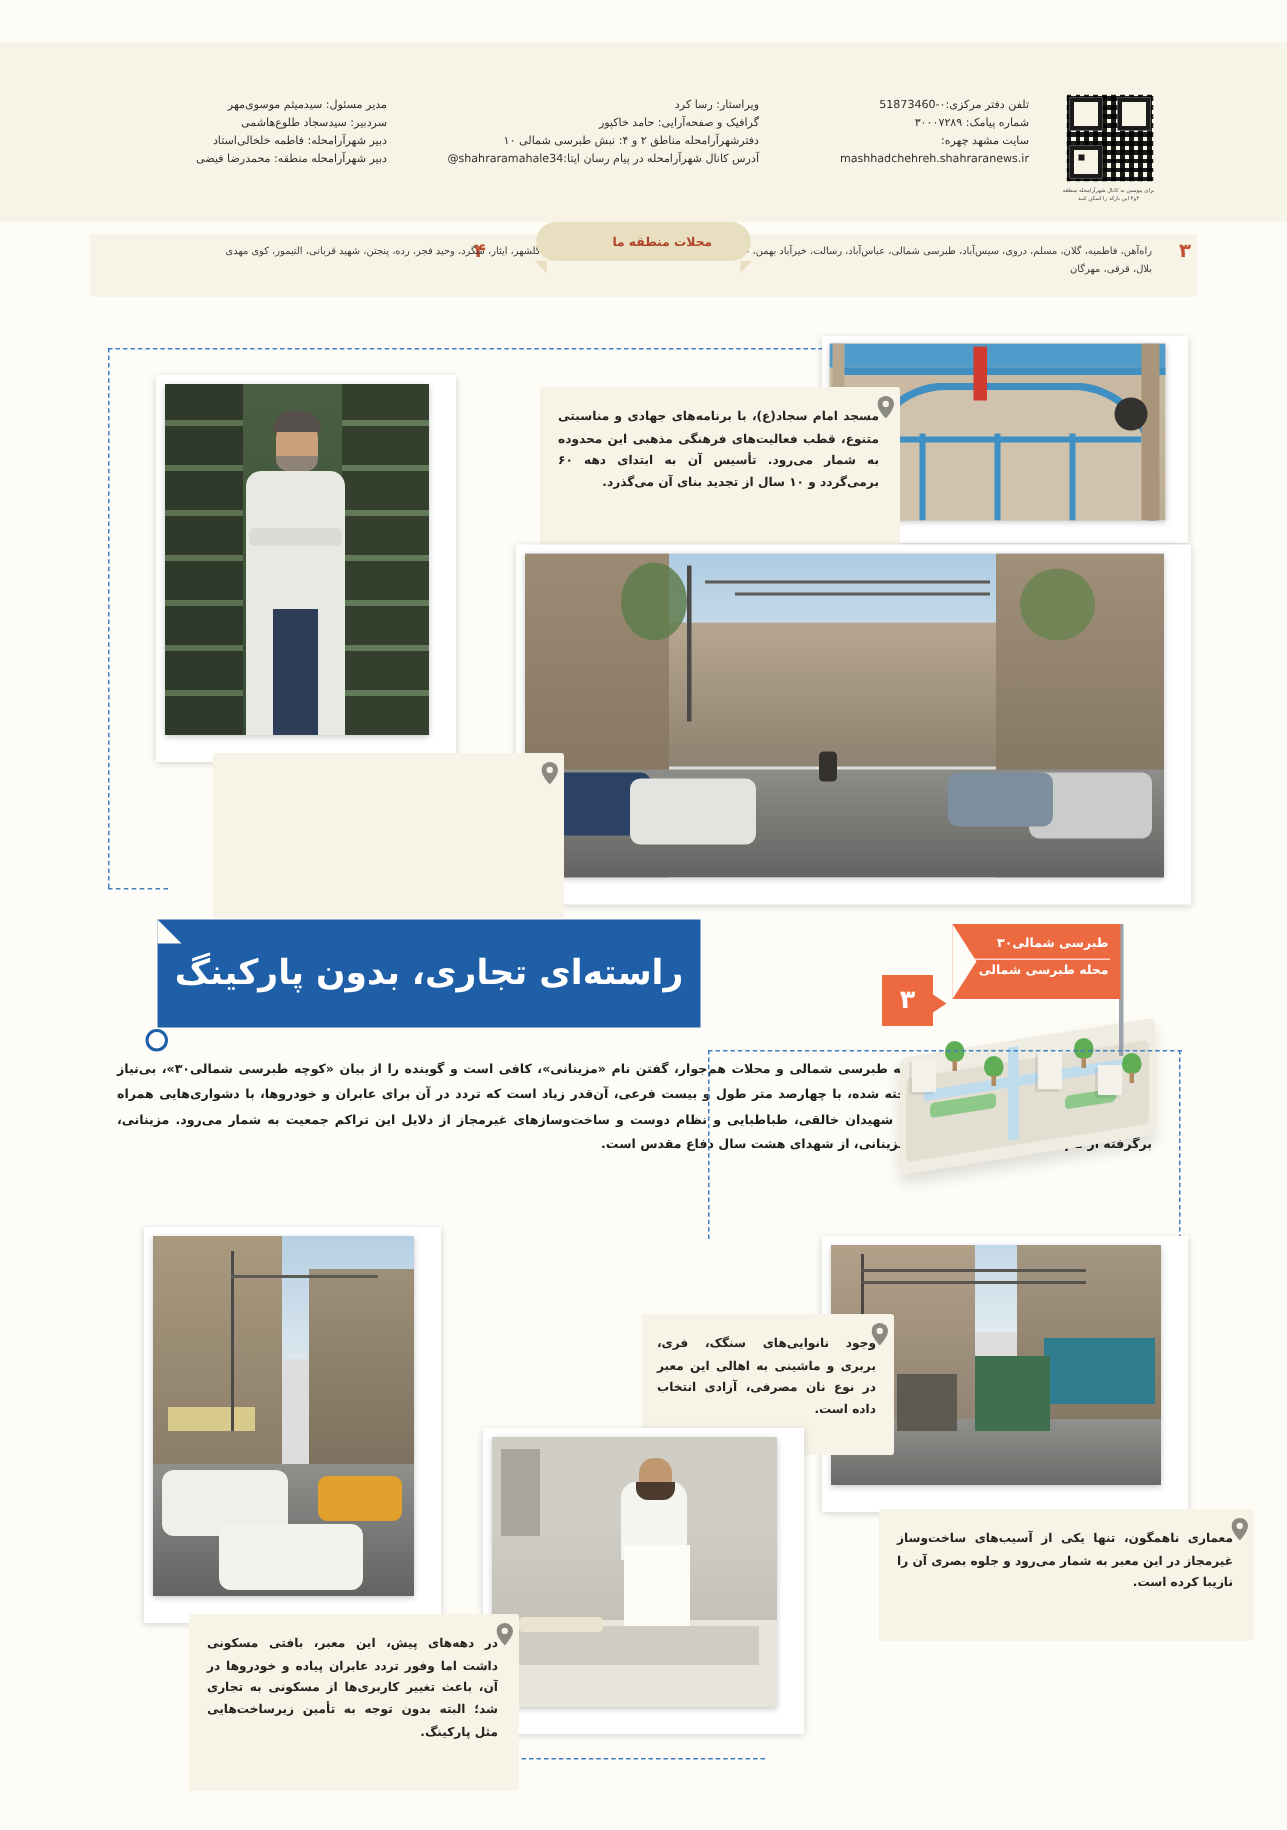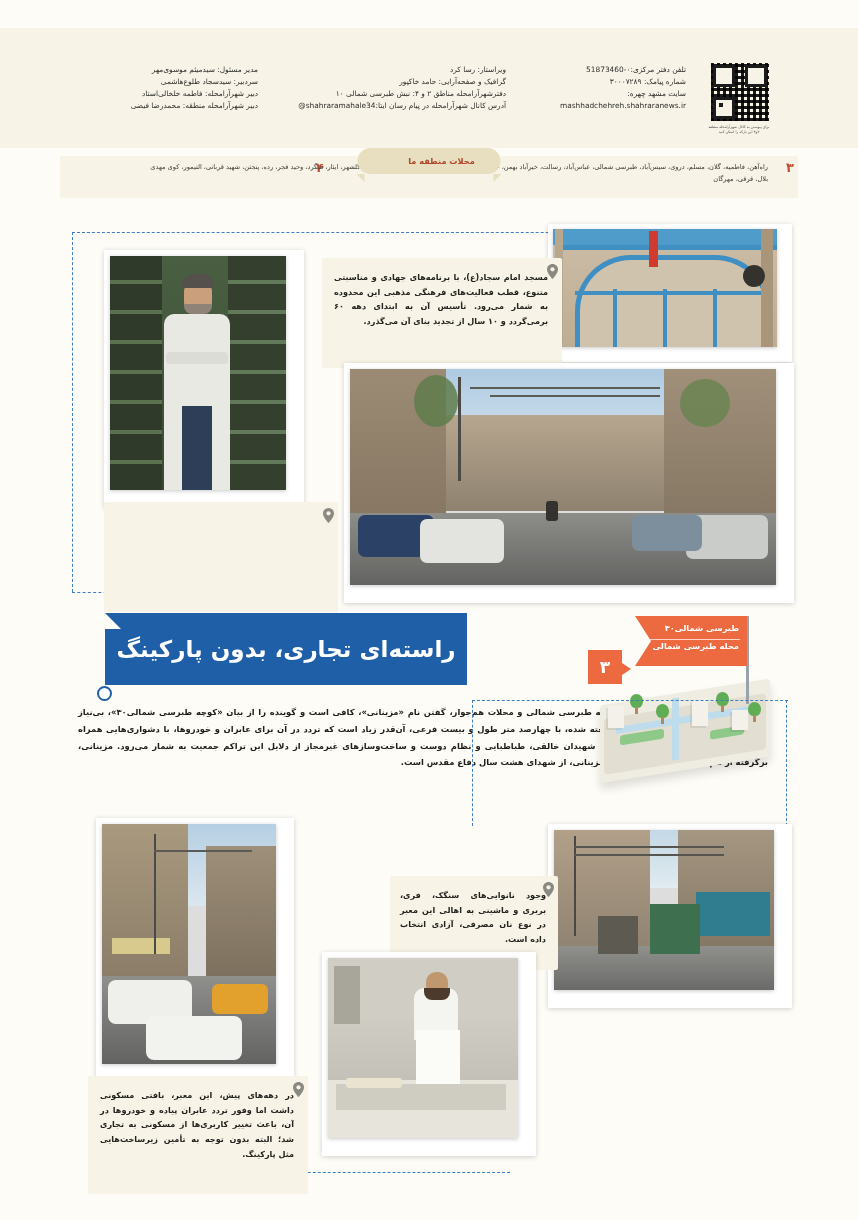--- a/index.html
+++ b/index.html
@@ -55,21 +55,21 @@
   .hood-num-4{left:316px;}
 
   
   .photo{position:absolute;background:#ddd;box-shadow:0 1px 4px rgba(0,0,0,.22);overflow:hidden;}
   .frame{position:absolute;background:#fff;box-shadow:0 1px 5px rgba(0,0,0,.18);}
 
   
   .dash{position:absolute;border:1.3px dashed #3f7fc1;}
 
   
-  .cap{position:absolute;background:#f7f3e6;border-radius:2px;}
+  .cap{position:absolute;background:#f7f3e6;border-radius:2px;margin-left:38px;}
   .cap p{margin:0;font-size:8.1px;line-height:1.82;color:#23231f;text-align:justify;font-weight:bold;}
   .pin{position:absolute;width:11px;height:15px;}
   .pin svg{display:block;}
 
   
   .banner{position:absolute;left:105px;top:613px;width:362px;height:72px;background:#1f5fa8;
      display:flex;align-items:center;justify-content:center;}
   .banner::after{content:"";position:absolute;left:0;top:0;border-style:solid;border-width:16px 0 0 16px;
      border-color:transparent transparent transparent #fdfcf7;}
   .banner h1{margin:0;color:#fff;font-size:23px;font-weight:bold;letter-spacing:0;}
@@ -332,20 +332,29 @@
       <div style="position:absolute;left:86px;top:30px;width:44px;height:52px;border-radius:10px 10px 0 0;background:#f4f4f0"></div>
       <div style="position:absolute;left:98px;top:14px;width:22px;height:24px;border-radius:10px;background:#c0986f"></div>
       <div style="position:absolute;left:96px;top:30px;width:26px;height:12px;border-radius:0 0 8px 8px;background:#4c3a2c"></div>
       <div style="position:absolute;left:88px;top:72px;width:44px;height:54px;background:#fbfbf8"></div>
       <div style="position:absolute;left:8px;bottom:28px;width:170px;height:26px;background:#cfcdc2"></div>
       <div style="position:absolute;left:18px;bottom:50px;width:56px;height:10px;background:#e9e3cf;border-radius:3px"></div>
       <div style="position:absolute;left:6px;top:8px;width:26px;height:58px;background:#a8a59b"></div>
     </div>
   </div>
 
+  <div class="cap" style="left:548px;top:1006px;width:224px;height:66px;padding:12px 14px 10px 12px;">
+    <div class="pin" style="right:4px;top:6px;">
+      <svg width="11" height="15" viewBox="0 0 11 15">
+          <path d="M5.5 0C2.5 0 0 2.4 0 5.4 0 9.3 5.5 15 5.5 15S11 9.3 11 5.4C11 2.4 8.5 0 5.5 0z" fill="#8b8a82"></path>
+          <circle cx="5.5" cy="5.3" r="2.1" fill="#f7f3e6"></circle>
+        </svg>
+    </div>
+    <p>معماری ناهمگون، تنها یکی از آسیب‌های ساخت‌وساز غیرمجاز در این معبر به شمار می‌رود و جلوه بصری آن را نازیبا کرده است.</p>
+  </div>
 
   <div class="cap" style="left:88px;top:1076px;width:194px;height:96px;padding:12px 14px 10px 12px;">
     <div class="pin" style="right:4px;top:6px;">
       <svg width="11" height="15" viewBox="0 0 11 15">
           <path d="M5.5 0C2.5 0 0 2.4 0 5.4 0 9.3 5.5 15 5.5 15S11 9.3 11 5.4C11 2.4 8.5 0 5.5 0z" fill="#8b8a82"></path>
           <circle cx="5.5" cy="5.3" r="2.1" fill="#f7f3e6"></circle>
         </svg>
     </div>
     <p>در دهه‌های پیش، این معبر، بافتی مسکونی داشت اما وفور تردد عابران پیاده و خودروها در آن، باعث تغییر کاربری‌ها از مسکونی به تجاری شد؛ البته بدون توجه به تأمین زیرساخت‌هایی مثل پارکینگ.</p>
   </div>

